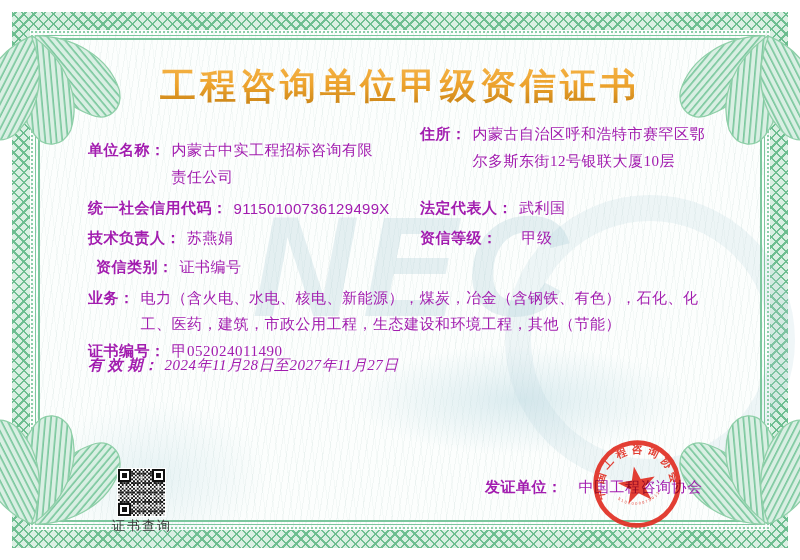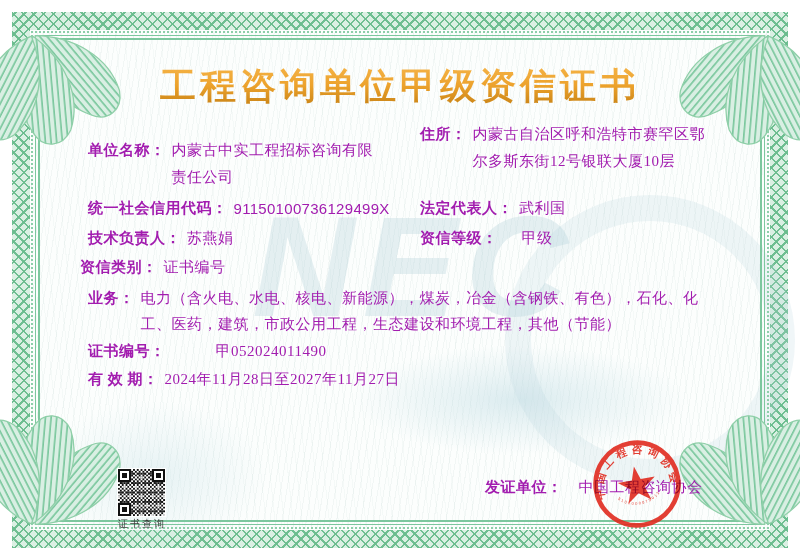--- a/index.html
+++ b/index.html
@@ -64,32 +64,32 @@
   .row .lbl { font-weight:bold; white-space:nowrap; margin-right:6px; }
   .row .val {}
   .num { font-family:"Liberation Sans","DejaVu Sans",sans-serif; letter-spacing:.3px; }
 
   .r-unit     { left:88px;  top:137px; } .r-unit .val { width:206px; }
   .r-address  { left:420px; top:121px; } .r-address .val { width:238px; }
   .r-code     { left:88px;  top:195px; }
   .r-legal    { left:420px; top:195px; }
   .r-tech     { left:88px;  top:225px; }
   .r-grade    { left:420px; top:225px;gap:18px; }
-  .r-category { left:80px;  top:254px; }
+  .r-category { left:96px;  top:254px; }
   .r-business { left:88px;  top:285px; line-height:26px; } .r-business .val { width:570px; }
-  .r-certno   { left:88px;  top:338px;gap:44px; }
-  .r-validity { left:88px;  top:366px; }
+  .r-certno   { left:88px;  top:338px; }
+  .r-validity { left:88px;  top:352px;font-style:italic; }
   .r-issuer   { left:485px; top:474px; } .r-issuer .lbl { margin-right:16px;text-align:center; }
 
   
   .qr-box { position:absolute; left:117px; top:468px; width:49px; height:49px;
     background:#fff; padding:1px; }
   .qr-box svg { width:100%; height:100%; display:block; }
   .qr-caption { position:absolute; left:112px; top:517px; width:60px;
-    text-align:center; font-size:10px; letter-spacing:2px; color:#3a3a3a; }
+    font-size:13px; letter-spacing:2px; color:#3a3a3a; }
 
   
   .seal { position:absolute; left:590px; top:437px; width:94px; height:94px;
     opacity:.9; mix-blend-mode:multiply; }
 </style>
 </head>
 <body>
 
 <div class="layer band"></div>
 <div class="layer band-hole"></div>

